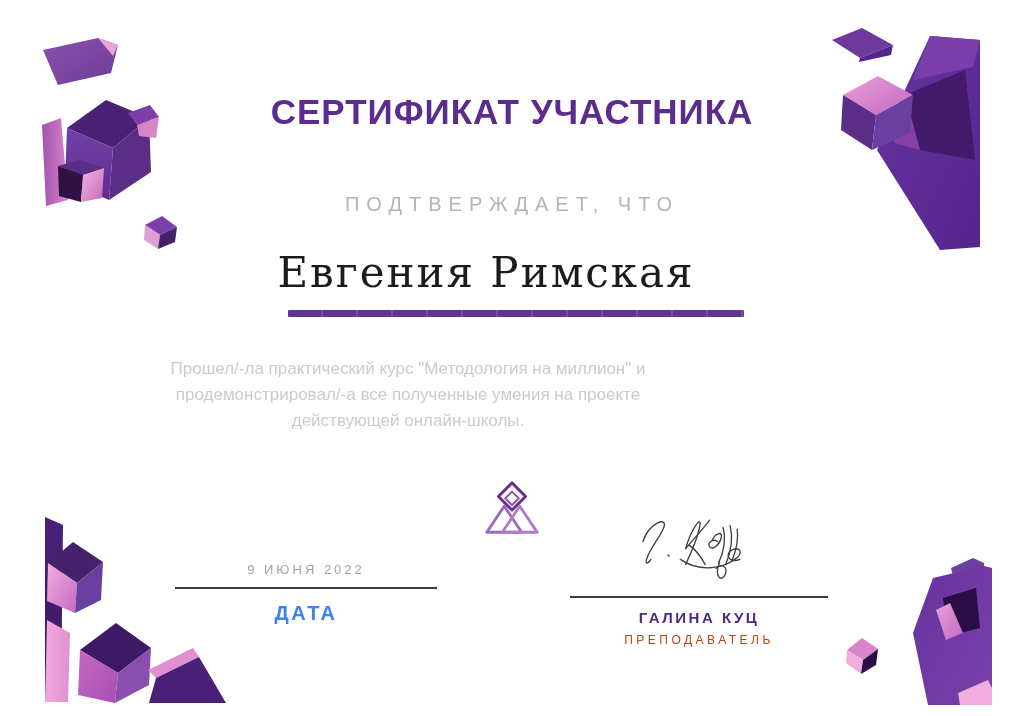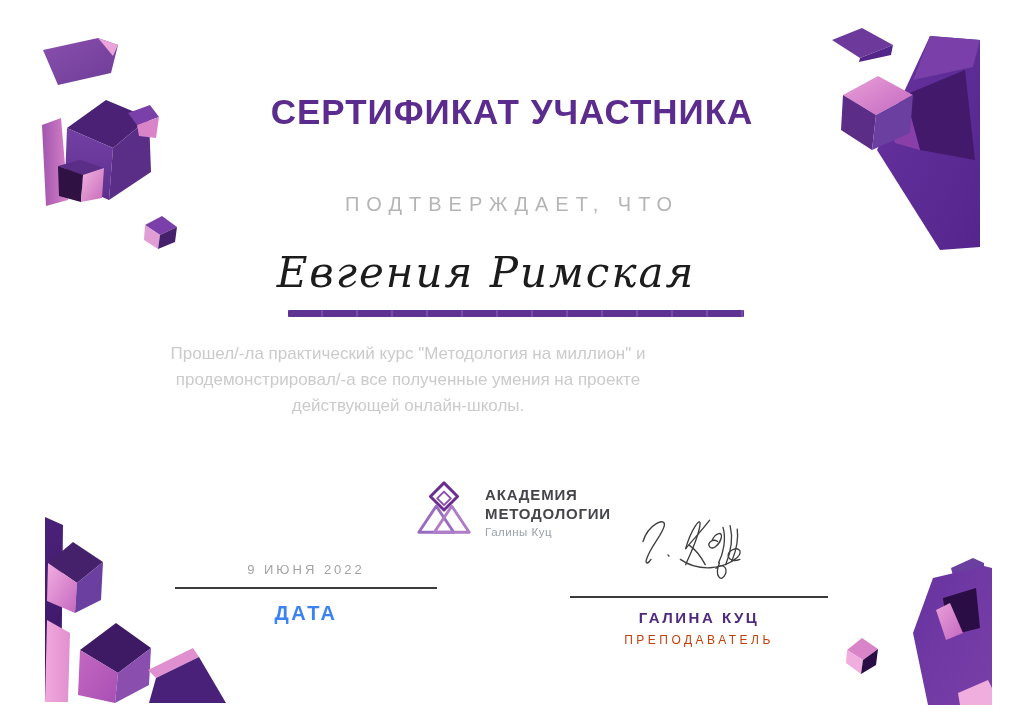--- a/index.html
+++ b/index.html
@@ -13,26 +13,26 @@
   .deco-tr { left:824px; top:24px; }
   .deco-bl { left:20px;  top:514px; }
   .deco-br { left:838px; top:556px; }
 
   
   .title { position:absolute; top:92px; left:0; width:1024px; text-align:center;
            font-size:35px; font-weight:700; letter-spacing:1px; color:#5b2b8e; }
   .subtitle { position:absolute; top:193px; left:0; width:1024px; text-align:center;
               font-size:20px; letter-spacing:7px; color:#b5b5b5; }
   .name { position:absolute; top:248px; left:0; width:940px; text-align:center;
-          font-family:"DejaVu Serif", serif; font-style:italic;
+          font-family:"DejaVu Serif", serif; 
           font-size:42px; letter-spacing:2px; color:#1c1c1c;padding-left:32px; }
   .name-underline { position:absolute; top:310px; left:calc(50% - 224px); width:456px; height:7px;
           border-radius:1px;
           background:repeating-linear-gradient(90deg,#5f3391 0px,#5f3391 33px,#7a4aa8 33px,#7a4aa8 35px); }
-  .desc { position:absolute; top:341px; left:0; width:816px; text-align:center;
+  .desc { position:absolute; top:356px; left:0; width:816px; text-align:center;
           font-size:17px; line-height:26px; color:#cbcbcb; }
 
   
   .logo-row { position:absolute; top:479px; left:0; width:1024px;
               display:flex; justify-content:center; align-items:flex-start; gap:10px; }
   .logo-text { text-align:left; padding-top:6px; }
   .logo-line { font-size:15px; font-weight:700; letter-spacing:0.8px; color:#45454c; line-height:19px; }
   .logo-owner { font-size:11.5px; color:#9aa1a9; letter-spacing:0.5px; margin-top:3px; }
 
   
@@ -173,25 +173,20 @@
     <div>действующей онлайн-школы.</div>
   </div>
 
   <div class="logo-row">
     <svg width="62" height="62" viewBox="0 0 64 62">
       <path d="M32 3 L46 17 L32 31 L18 17 Z" fill="none" stroke="#6a2d91" stroke-width="3" stroke-linejoin="round"></path>
       <path d="M32 12 L39 19 L32 26 L25 19 Z" fill="none" stroke="#8a4fae" stroke-width="2" stroke-linejoin="round"></path>
       <path d="M6 54 L24 27 L42 54 Z" fill="none" stroke="#9a6cc0" stroke-width="3" stroke-linejoin="round"></path>
       <path d="M22 54 L40 27 L58 54 Z" fill="none" stroke="#b07cc8" stroke-width="3" stroke-linejoin="round"></path>
     </svg>
-    <div class="logo-text">
-      <div class="logo-line">АКАДЕМИЯ</div>
-      <div class="logo-line">МЕТОДОЛОГИИ</div>
-      <div class="logo-owner">Галины Куц</div>
-    </div>
   </div>
 
   <div class="date-col">
     <div class="date-value">9 ИЮНЯ 2022</div>
     <div class="rule"></div>
     <div class="date-label">ДАТА</div>
   </div>
 
   <div class="sign-col">
     <div class="sign-img">

